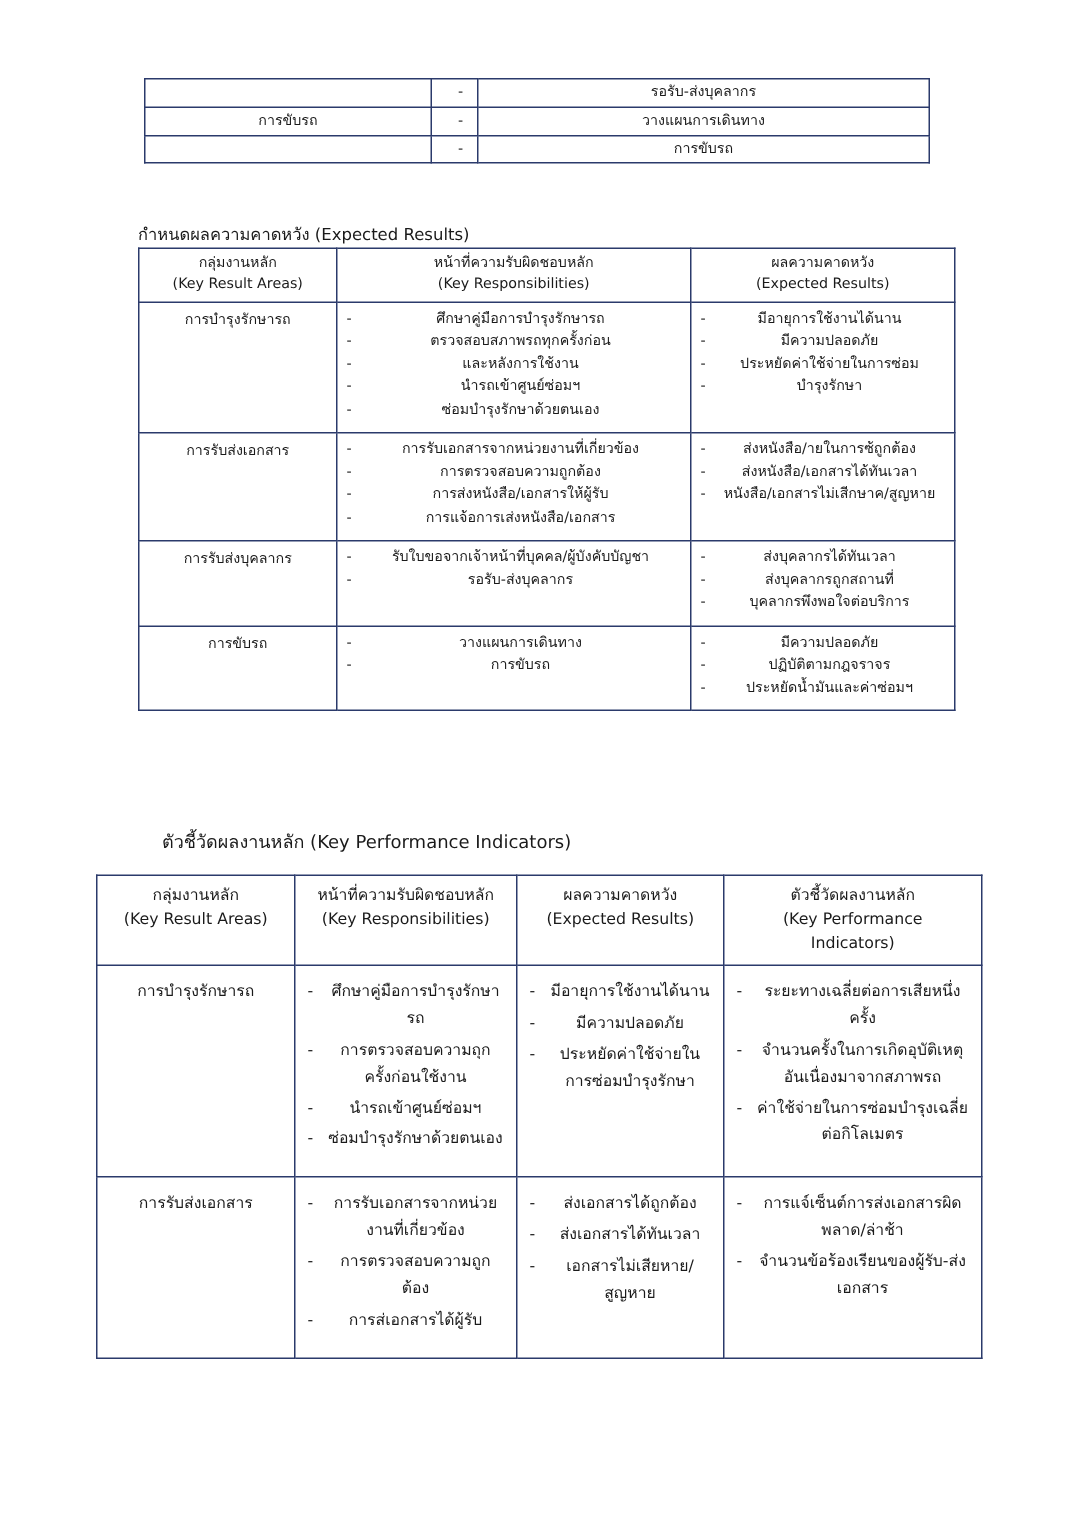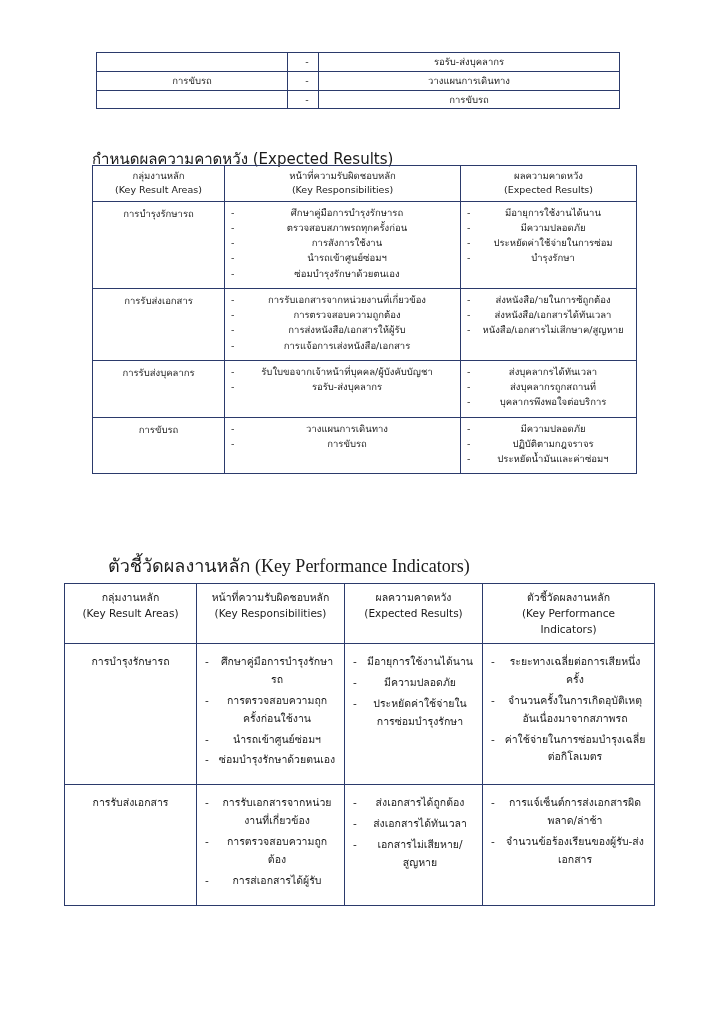--- a/index.html
+++ b/index.html
@@ -47,25 +47,25 @@
   .top-table td {
     height: 13px;
     padding: 2px 6px;
   }
   .top-table .c-left { width: 178px; }
   .top-table .c-dash { width: 22px; text-align: center; padding-left: 8px; padding-right: 0; }
 
   
   .heading {
     position: absolute;
-    font-size: 15px;
+    font-size: 11px;
     font-weight: normal;
   }
   .heading-1 { left: 92px; top: 147px; }
-  .heading-2 { left: 108px; top: 551px; font-size: 18px; font-family: Liberation Serif, serif; }
+  .heading-2 { left: 108px; top: 551px; font-size: 12px; }
 
   
   .er-table {
     position: absolute;
     left: 92px;
     top: 165px;
     width: 544px;
     font-size: 9.5px;
     line-height: 1.5;
   }
@@ -194,21 +194,21 @@
       </tr>
     </thead>
     <tbody>
 
       <tr>
         <td class="plain-cell">การบำรุงรักษารถ</td>
         <td>
           <ul>
             <li>ศึกษาคู่มือการบำรุงรักษารถ</li>
             <li>ตรวจสอบสภาพรถทุกครั้งก่อน</li>
-            <li style="padding-left:9px;">การสังการใช้งาน</li>
+            <li style="padding-left:9px;">และหลังการใช้งาน</li>
             <li>นำรถเข้าศูนย์ซ่อมฯ</li>
             <li>ซ่อมบำรุงรักษาด้วยตนเอง</li>
           </ul>
         </td>
         <td>
           <ul>
             <li>มีอายุการใช้งานได้นาน</li>
             <li>มีความปลอดภัย</li>
             <li>ประหยัดค่าใช้จ่ายในการซ่อม</li>
             <li style="padding-left:9px;">บำรุงรักษา</li>

